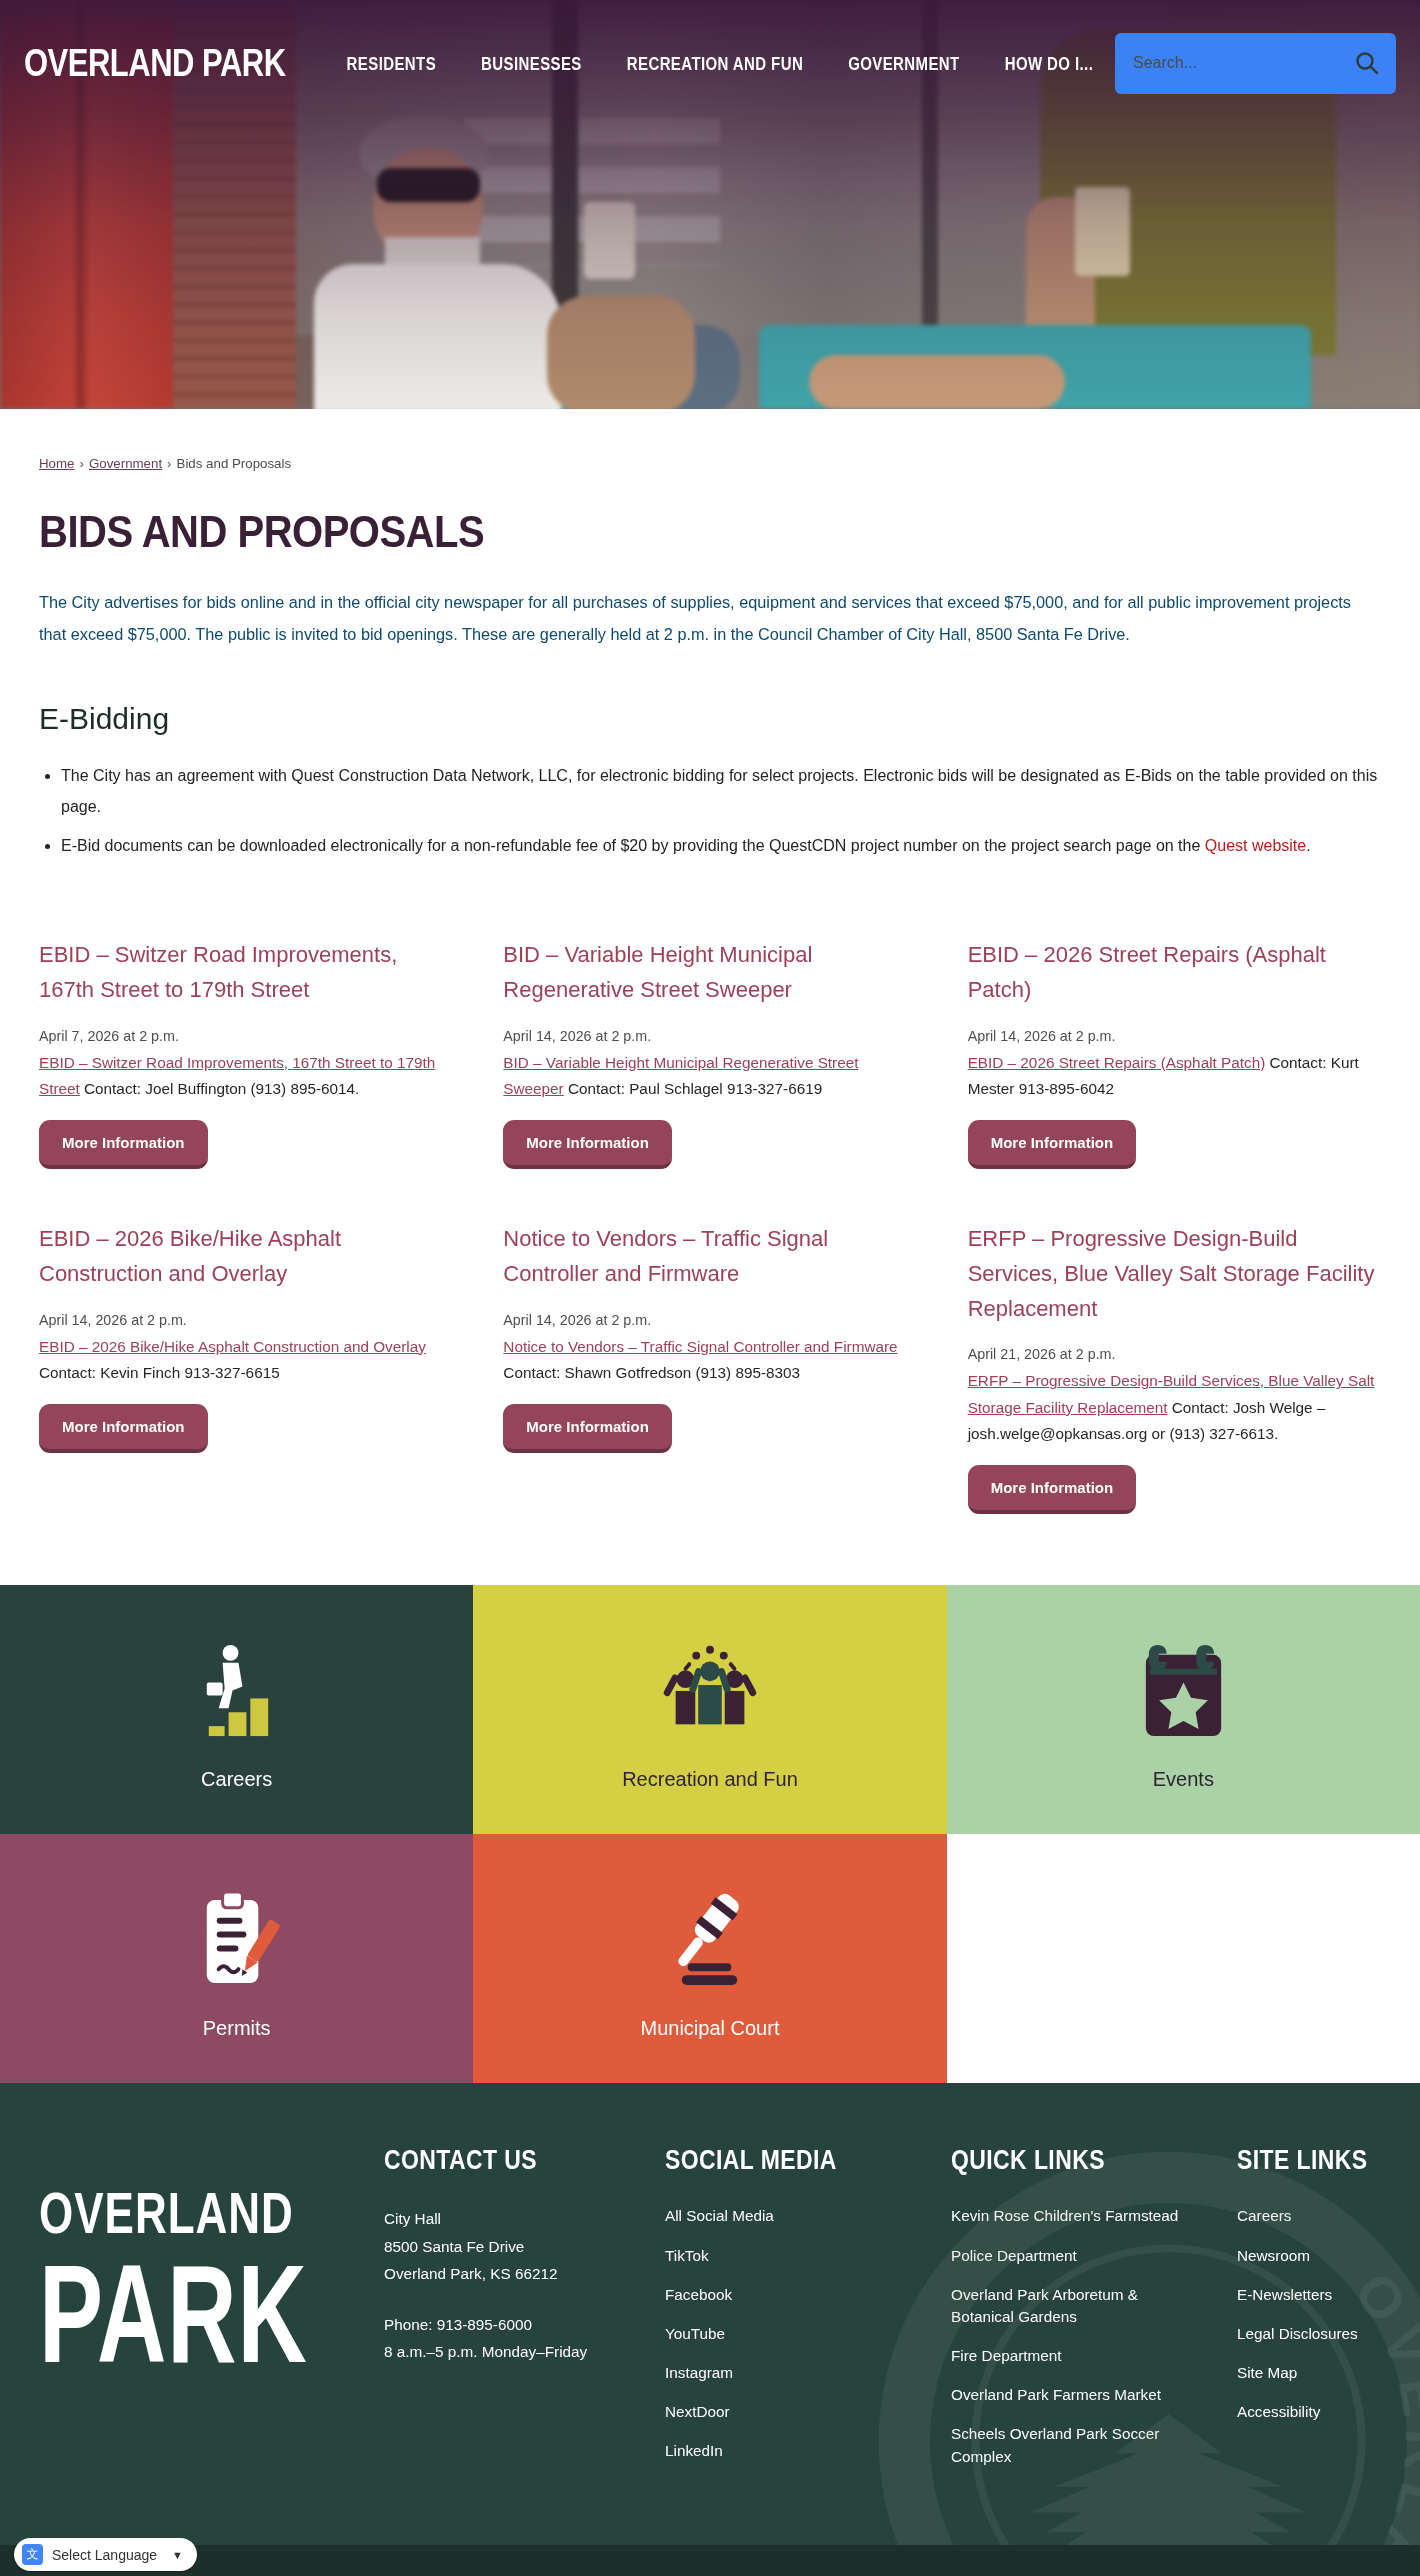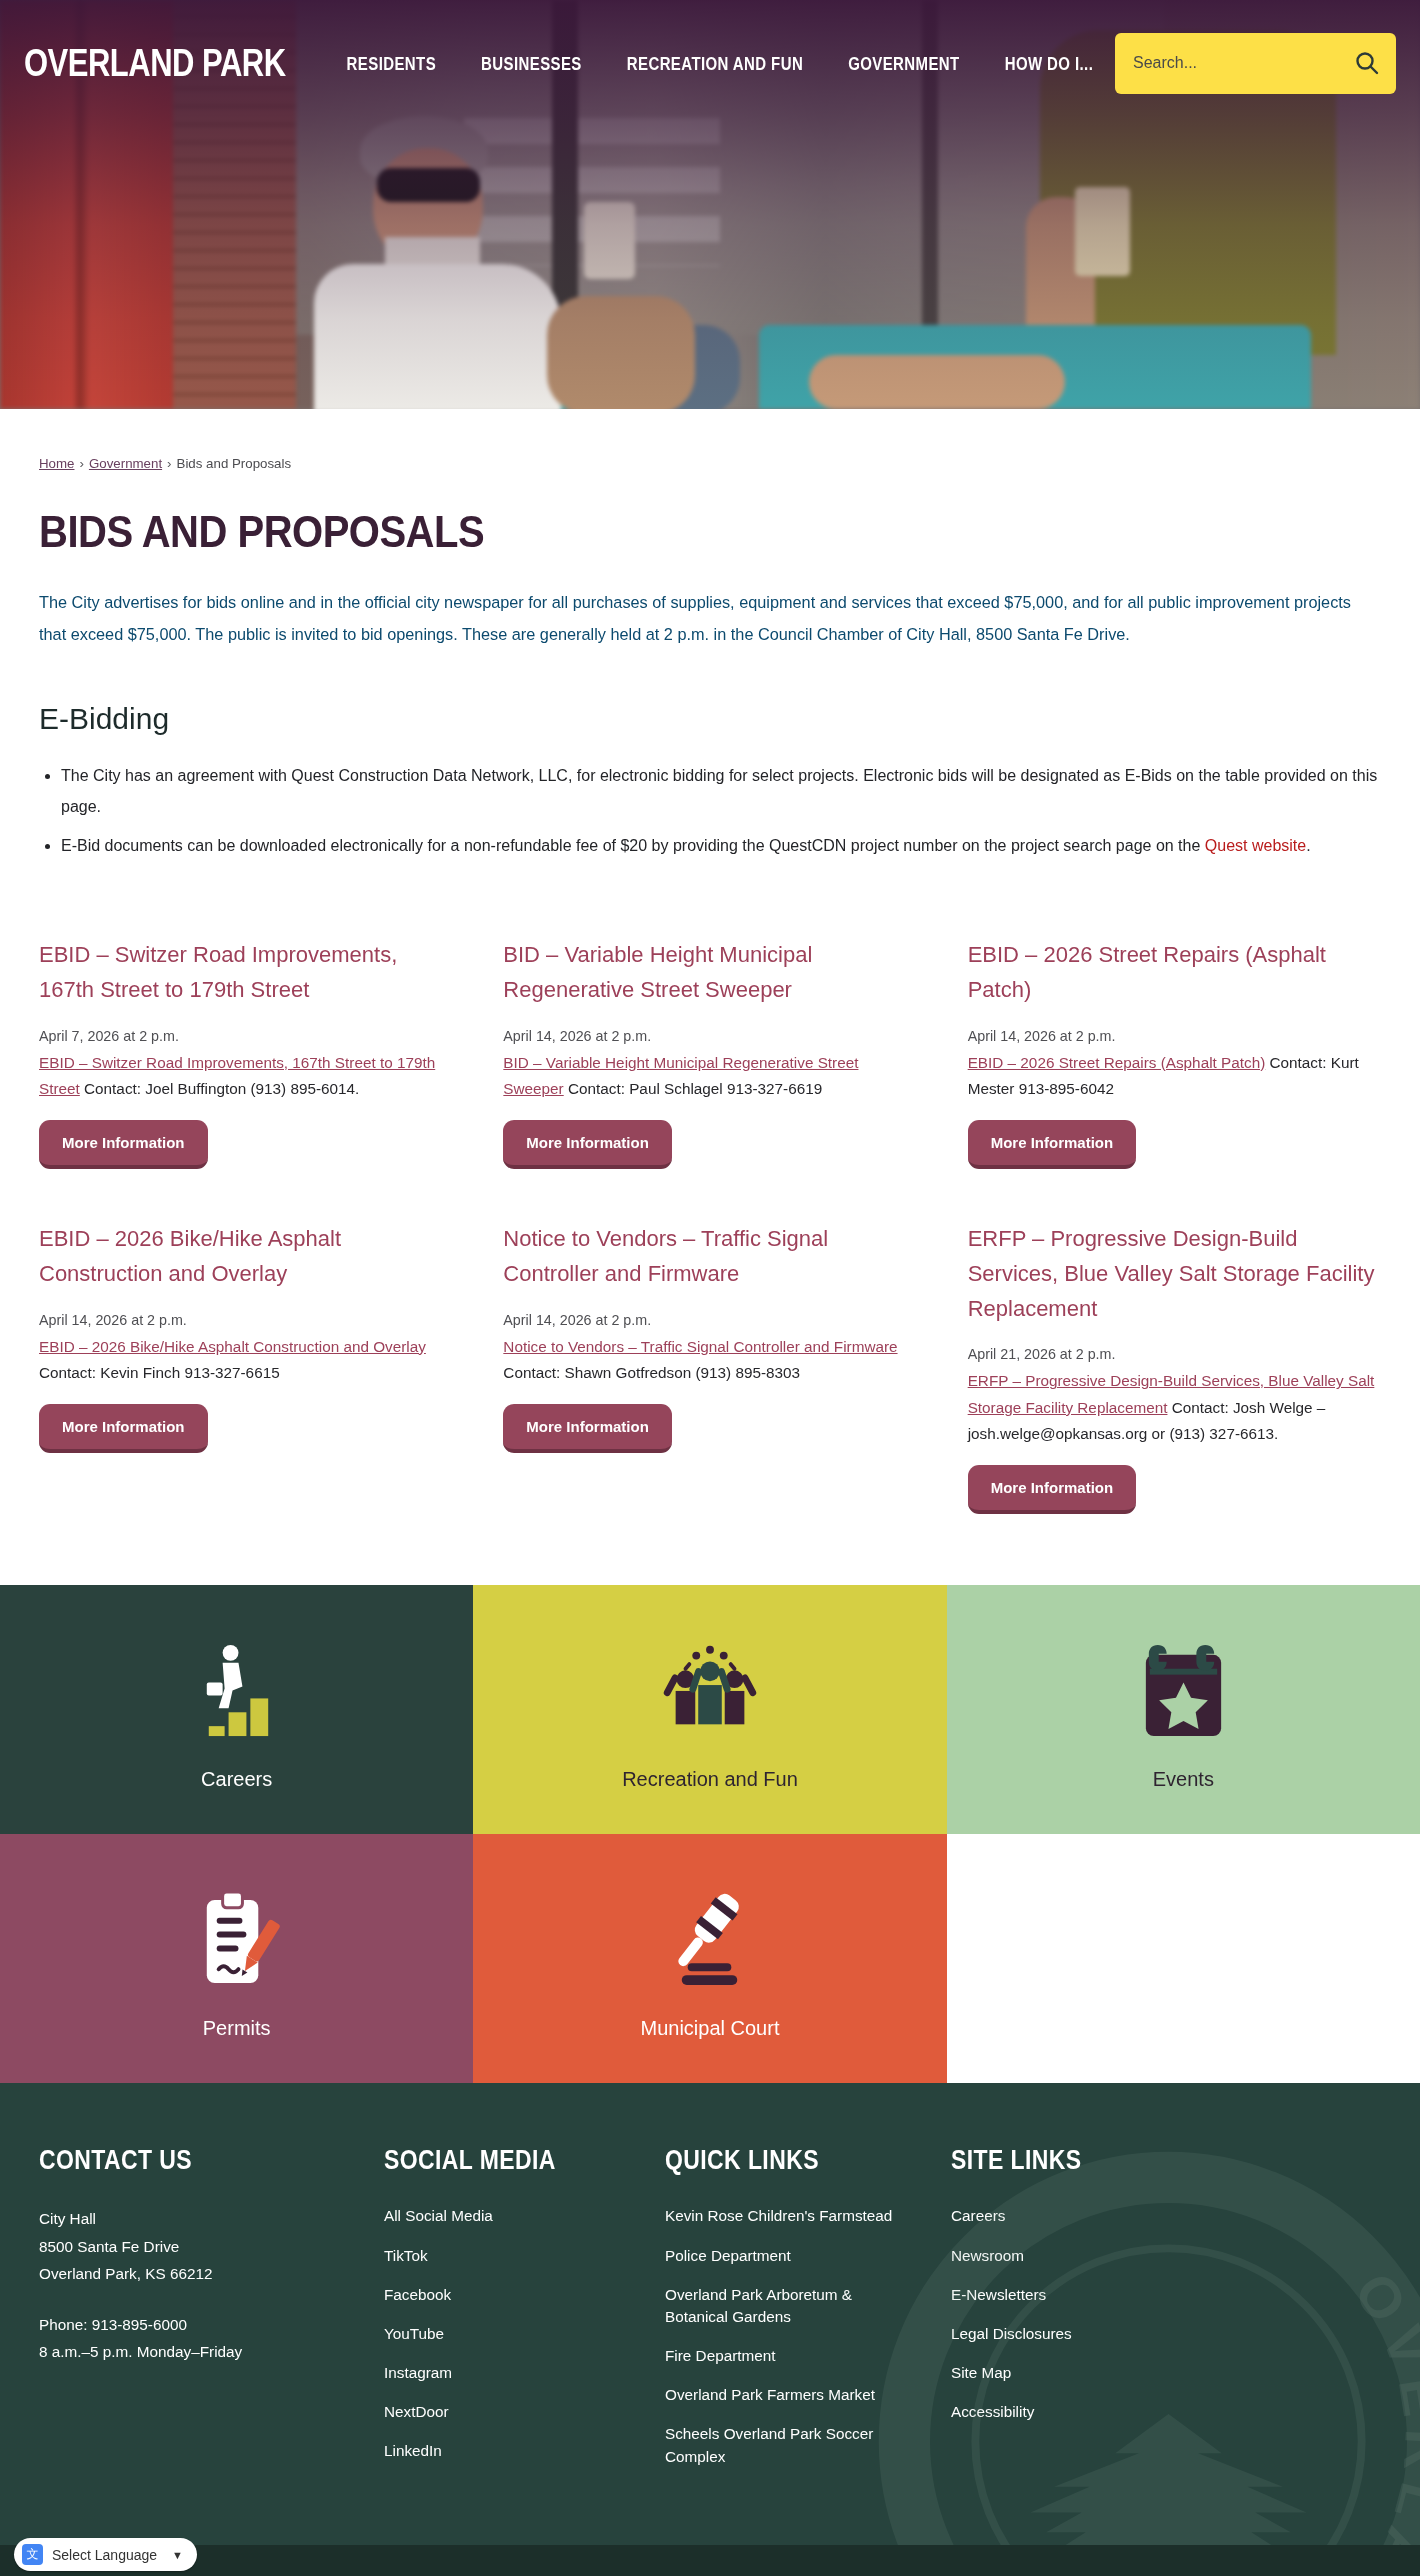--- a/index.html
+++ b/index.html
@@ -30,21 +30,21 @@
   .ph-cup2 { left:1075px; top:187px; width:55px; height:89px; background:#e3d8ae; border-radius:5px; }
   .ph-table { left:759px; top:325px; width:552px; height:84px; background:#3fa3a8; border-radius:10px 10px 0 0; }
   .ph-chair { left:355px; top:314px; width:296px; height:96px; background:#49b0b4; border-radius:14px 14px 0 0; }
   .ph-legs { left:809px; top:355px; width:256px; height:54px; border-radius:28px; background:#c59a78; }
   .hero-overlay { position:absolute; inset:0; background:linear-gradient(180deg, rgba(58,22,58,.93) 0%, rgba(58,22,58,.62) 28%, rgba(58,22,58,.28) 55%, rgba(58,22,58,.10) 78%, rgba(58,22,58,0) 100%); }
 
   .topbar { position:absolute; top:0; left:0; right:0; height:126px; display:flex; align-items:center; padding:0 24px 0 24px; z-index:5; }
   .logo { color:#fff; font-size:31px; font-weight:900; letter-spacing:-0.5px; display:inline-block; transform:scaleY(1.25); transform-origin:left center; white-space:nowrap; }
   .nav { display:flex; gap:45px; margin-left:61px; }
   .nav-item { color:#fff; font-size:15px; font-weight:700; letter-spacing:0.4px; display:inline-block; transform:scaleY(1.18); cursor:pointer; white-space:nowrap; }
-  .search { margin-left:auto; width:281px; height:61px; background:#fde047; border-radius:6px; display:flex; align-items:center; padding:0 16px 0 18px; }
+  .search { margin-left:auto; width:281px; height:61px; background:#3b82f6; border-radius:6px; display:flex; align-items:center; padding:0 16px 0 18px; }
   .search input { border:0; outline:0; flex:1; font-size:16px; color:#333; font-family:inherit; background:transparent; }
   .search input::placeholder { color:#4a4a4a; }
   .search svg { flex:none; }
 
   
   .breadcrumb { padding:47px 39px 0; font-size:13.3px; color:#4c4c50; }
   .breadcrumb a { color:#69405f; text-decoration:underline; cursor:pointer; }
   .crumb-sep { margin:0 5px; color:#5b5b5f; }
   .page-title { margin:41px 39px 0; font-size:40px; font-weight:800; letter-spacing:-0.5px; color:#3a2036; display:inline-block; transform:scaleY(1.12); transform-origin:left bottom; }
   .intro { margin:30px 39px 0; font-size:16.3px; line-height:1.95; color:#0c4a6e; }
@@ -316,20 +316,24 @@
       <path d="M296 428 h28 v78 l20 14 h-68 l20 -14 z"></path>
     </g>
     <defs>
         <path id="sealArc" d="M310 70 a240 240 0 0 1 0 480 a240 240 0 0 1 0 -480"></path>
       </defs>
     <text font-family="Liberation Sans, sans-serif" font-size="58" font-weight="800" fill="rgba(142,168,155,0.26)" letter-spacing="10">
       <textPath href="#sealArc" startOffset="14%">OVERLAND PARK</textPath>
     </text>
   </svg>
 
+  <div class="f-logo">
+    <span class="f-logo-1">OVERLAND</span><br>
+    <span class="f-logo-2">PARK</span>
+  </div>
 
   <div class="f-col f-contact">
     <h3>CONTACT US</h3>
     <p>City Hall</p>
     <p>8500 Santa Fe Drive</p>
     <p>Overland Park, KS 66212</p>
     <p class="f-phone">Phone: 913-895-6000</p>
     <p>8 a.m.–5 p.m. Monday–Friday</p>
   </div>
 

